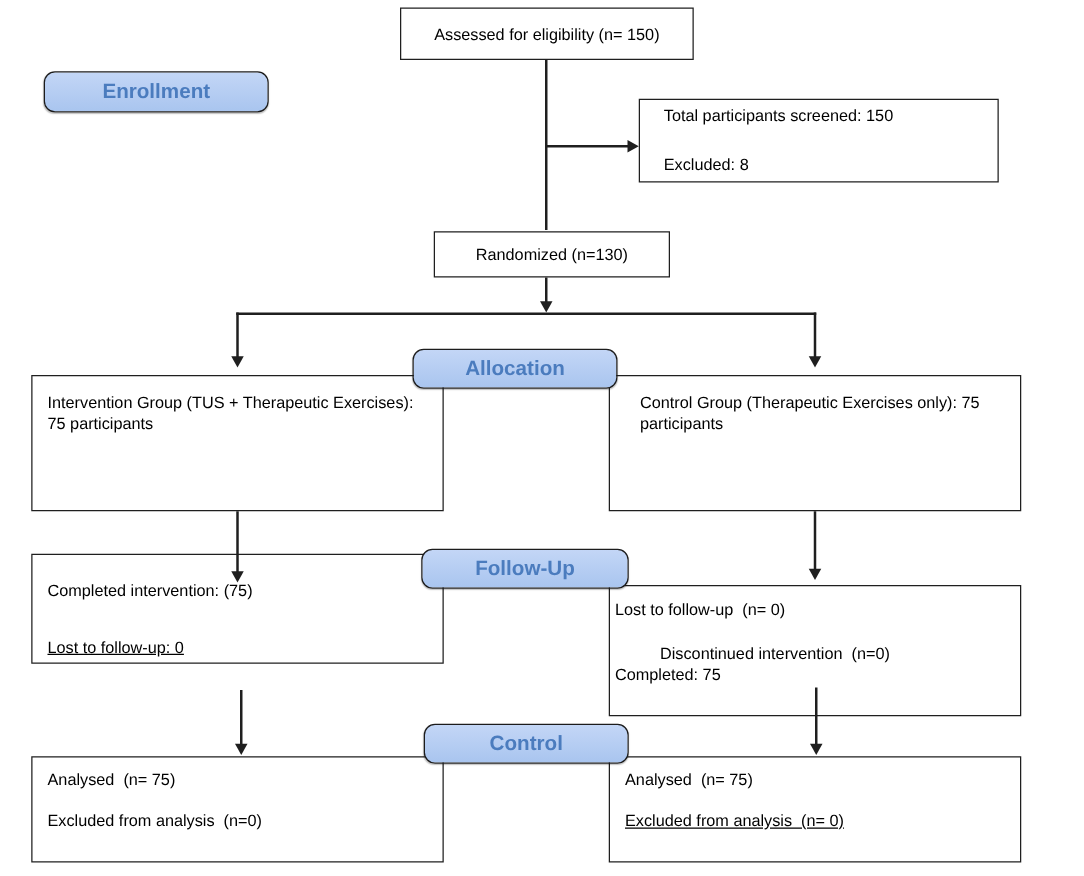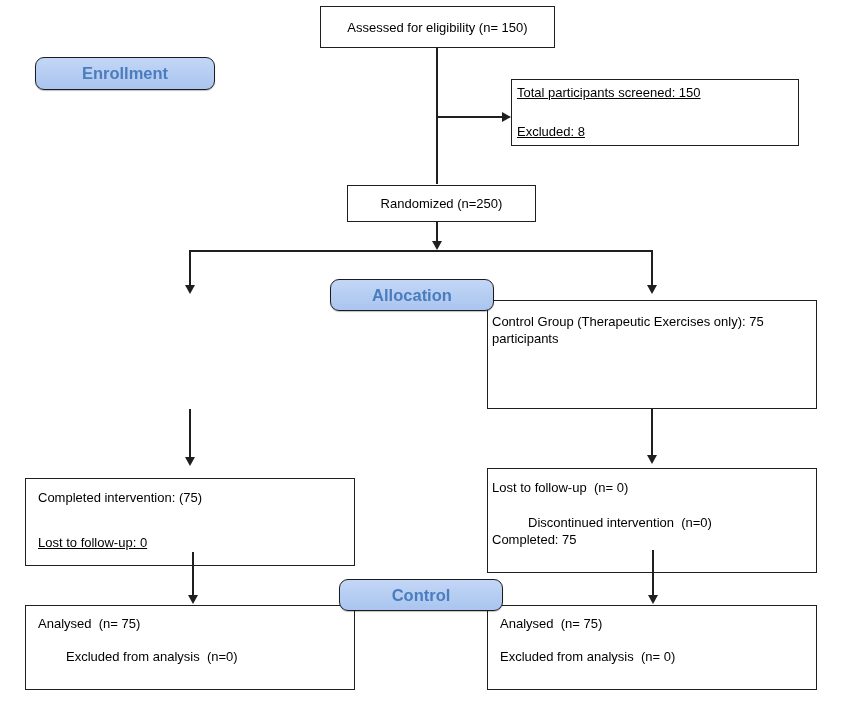--- a/index.html
+++ b/index.html
@@ -59,53 +59,56 @@
 </style>
 </head>
 <body>
 
 <div id="canvas">
 
   <div class="box centered" style="left:320px; top:6px; width:235px; height:42px;">
     <p>Assessed for eligibility (n= 150)</p>
   </div>
 
-  <div class="box" style="left:511px; top:79px; width:288px; height:67px; padding:4px 5px;text-decoration:underline;">
+  <div class="box" style="left:511px; top:79px; width:288px; height:67px; padding:4px 19px;">
     <p>Total participants screened: 150</p>
     <p style="margin-top:22px;">Excluded: 8</p>
   </div>
 
   <div class="box centered" style="left:347px; top:185px; width:189px; height:37px;">
-    <p>Randomized (n=250)</p>
+    <p>Randomized (n=130)</p>
   </div>
 
+  <div class="box" style="left:25px; top:300px; width:330px; height:109px; padding:12px 12px;">
+    <p>Intervention Group (TUS + Therapeutic Exercises): 75 participants</p>
+  </div>
 
-  <div class="box" style="left:487px; top:300px; width:330px; height:109px; padding:12px 4px;">
+  <div class="box" style="left:487px; top:300px; width:330px; height:109px; padding:12px 24px;">
     <p>Control Group (Therapeutic Exercises only): 75 participants</p>
   </div>
 
-  <div class="box" style="left:25px; top:478px; width:330px; height:88px; padding:10px 12px;">
+  <div class="box" style="left:25px; top:443px; width:330px; height:88px; padding:20px 12px;">
     <p>Completed intervention: (75)</p>
     <p style="margin-top:28px;text-decoration:underline;">Lost to follow-up: 0</p>
   </div>
 
   <div class="box" style="left:487px; top:468px; width:330px; height:105px; padding:10px 4px;">
     <p>Lost to follow-up  (n= 0)</p>
     <p style="margin-top:18px;margin-left:36px;">Discontinued intervention  (n=0)</p>
     <p style="">Completed: 75</p>
   </div>
 
   <div class="box" style="left:25px; top:605px; width:330px; height:85px; padding:9px 12px;">
     <p>Analysed  (n= 75)</p>
-    <p style="margin-top:16px;margin-left:28px;">Excluded from analysis  (n=0)</p>
+    <p style="margin-top:16px;">Excluded from analysis  (n=0)</p>
   </div>
 
   <div class="box" style="left:487px; top:605px; width:330px; height:85px; padding:9px 12px;">
     <p>Analysed  (n= 75)</p>
-    <p style="margin-top:16px;">Excluded from analysis  (n= 0)</p>
+    <p style="margin-top:16px;text-decoration:underline;">Excluded from analysis  (n= 0)</p>
   </div>
 
   <svg id="connectors" viewBox="0 0 867 701" xmlns="http://www.w3.org/2000/svg">
 
     <line x1="437" y1="48" x2="437" y2="184"></line>
 
     <line x1="437" y1="117" x2="503" y2="117"></line>
     <polygon points="502,112 502,122 511,117"></polygon>
 
     <line x1="437" y1="222" x2="437" y2="242"></line>
@@ -128,18 +131,21 @@
   </svg>
 
   <div class="stage-label" style="left:35px; top:57px; width:180px; height:33px;">
     <span>Enrollment</span>
   </div>
 
   <div class="stage-label" style="left:330px; top:279px; width:164px; height:32px;">
     <span>Allocation</span>
   </div>
 
+  <div class="stage-label" style="left:337px; top:439px; width:166px; height:32px;">
+    <span>Follow-Up</span>
+  </div>
 
   <div class="stage-label" style="left:339px; top:579px; width:164px; height:32px;">
     <span>Control</span>
   </div>
 
 </div>
 
 </body></html>

